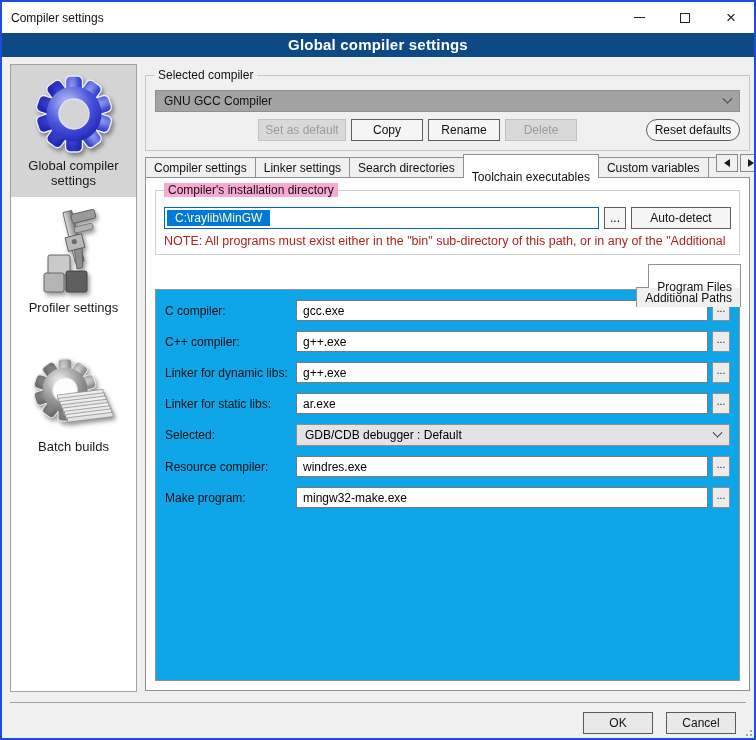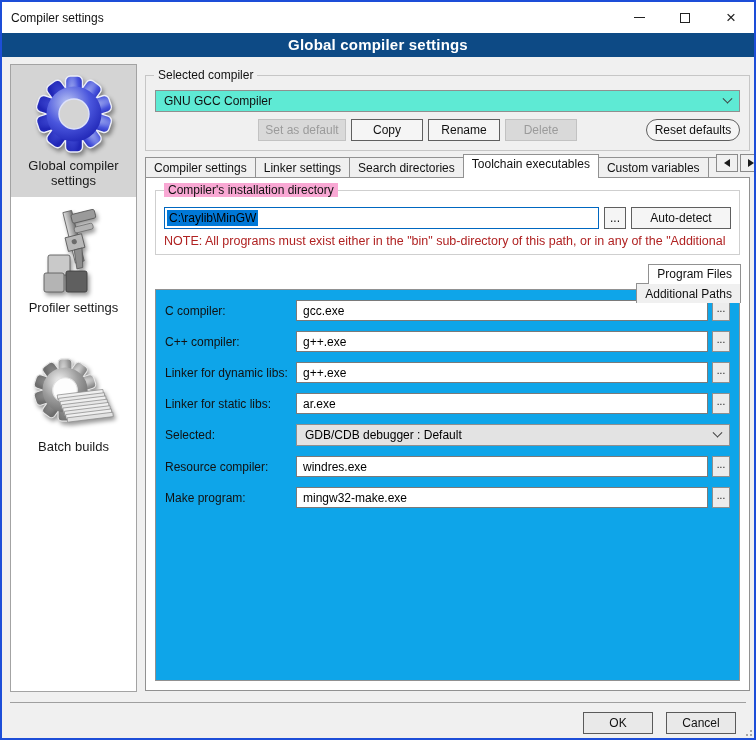--- a/index.html
+++ b/index.html
@@ -28,50 +28,50 @@
   .side-item.selected{ background:#d4d4d4; }
   .side-item svg{ display:block; margin:0 auto; filter:drop-shadow(2px 3px 2px rgba(0,0,0,.40)); }
   .side-item + .side-item{ margin-top:4px; }
   .side-item:nth-child(3){ margin-top:24px; }
   
   .content{ position:absolute; left:143px; top:62px; width:605px; }
   .group{ position:relative; border:1px solid #c6c6c6; }
   .group > .group-label{ position:absolute; top:-8px; left:8px; background:#f0f0f0;
            padding:0 4px; font-size:12px; color:#111; }
   .sel-comp{ margin-top:11px; padding:14px 9px 9px; }
-  .combo{ height:22px; background:#5eead4; border:1px solid #8f8f8f; display:flex;
+  .combo{ height:22px; background:#a3a3a3; border:1px solid #8f8f8f; display:flex;
           align-items:center; font-size:12px; color:#111; padding:0 8px; cursor:default; }
   .chev{ width:7px; height:7px; border-right:1.4px solid #3c3c3c; border-bottom:1.4px solid #3c3c3c;
          transform:rotate(45deg) translate(-2px,-2px); margin-left:auto; }
   .btnrow{ display:flex; gap:5px; margin-top:7px; }
   .btn{ height:22px; font-size:12px; color:#111; background:#f5f5f5; border:1px solid #5f5f5f;
         display:flex; align-items:center; justify-content:center; cursor:default; }
   .btn.disabled{ background:#d9d9d9; border-color:#c2c2c2; color:#9b9b9b; }
   .b-setdef{ width:88px; margin-left:103px; }
   .b-copy,.b-rename,.b-delete{ width:72px; }
   .b-reset{ width:94px; margin-left:auto;border-radius:11px; }
   
   .tabs-row{ display:flex; align-items:flex-end; height:25px; margin-top:1px; position:relative; }
   .tab{ font-size:12px; color:#111; background:#f0f0f0; border:1px solid #919191; border-bottom:none;
         padding:3px 8px 3px; height:20px; margin-right:-1px; white-space:nowrap; cursor:default; }
-  .tab.active{ background:#fff; height:24px; padding-top:2px; z-index:3; position:relative; margin-bottom:-1px; }
+  .tab.active{ background:#fff; height:24px; padding-top:15px; z-index:3; position:relative; margin-bottom:-1px; }
   .tab.clipped{ width:34px; overflow:hidden; border-right:none; padding-right:0; }
   .tab-scroll{ margin-left:auto; display:flex; gap:2px; align-self:flex-start; margin-top:2px; }
   .scroll-btn{ width:22px; height:18px; background:#f0f0f0; border:1px solid #8a8a8a;
                display:flex; align-items:center; justify-content:center; cursor:default; }
   .tri-l{ width:0; height:0; border-style:solid; border-width:4px 6px 4px 0; border-color:transparent #1a1a1a transparent transparent; }
   .tri-r{ width:0; height:0; border-style:solid; border-width:4px 0 4px 6px; border-color:transparent transparent transparent #1a1a1a; }
   .tab-pane{ position:relative; background:#fff; border:1px solid #919191; height:514px; padding:12px 9px 0; z-index:2; }
   
   .dir-group{ padding:16px 8px 6px; border-color:#cfcfcf; }
   .dir-group > .group-label{ background:#f9a8d4;text-align:right; }
   .dir-row{ display:flex; gap:5px; }
   .path-input{ flex:1; height:22px; background:#fff; border:1px solid #0067c0;
                display:flex; align-items:center; font-size:12px; padding:0 2px; cursor:text; }
-  .path-sel{ background:#0078d7; color:#000000; padding:1px 2px; }
+  .path-sel{ background:#0078d7; color:#fef9c3; padding:1px 8px; }
   .b-browse-big{ width:22px; }
   .b-autodetect{ width:100px; }
   .note{ margin-top:5px; font-size:12.5px; color:#b02222; white-space:nowrap; overflow:hidden; }
   
   .subtabs{ margin-top:9px;flex-direction:column; }
   .sub-pane{ background:#0ea5e9; border:1px solid #919191; height:392px; padding:10px 9px 0; }
   .frow{ display:flex; align-items:center; margin-bottom:10px; }
   .flabel{ width:131px; font-size:12px; color:#111; flex:none; }
   .ffield{ flex:1; height:21px; background:#fff; border:1px solid #7a7a7a; font-size:12px;
            display:flex; align-items:center; padding:0 6px; cursor:text; }

